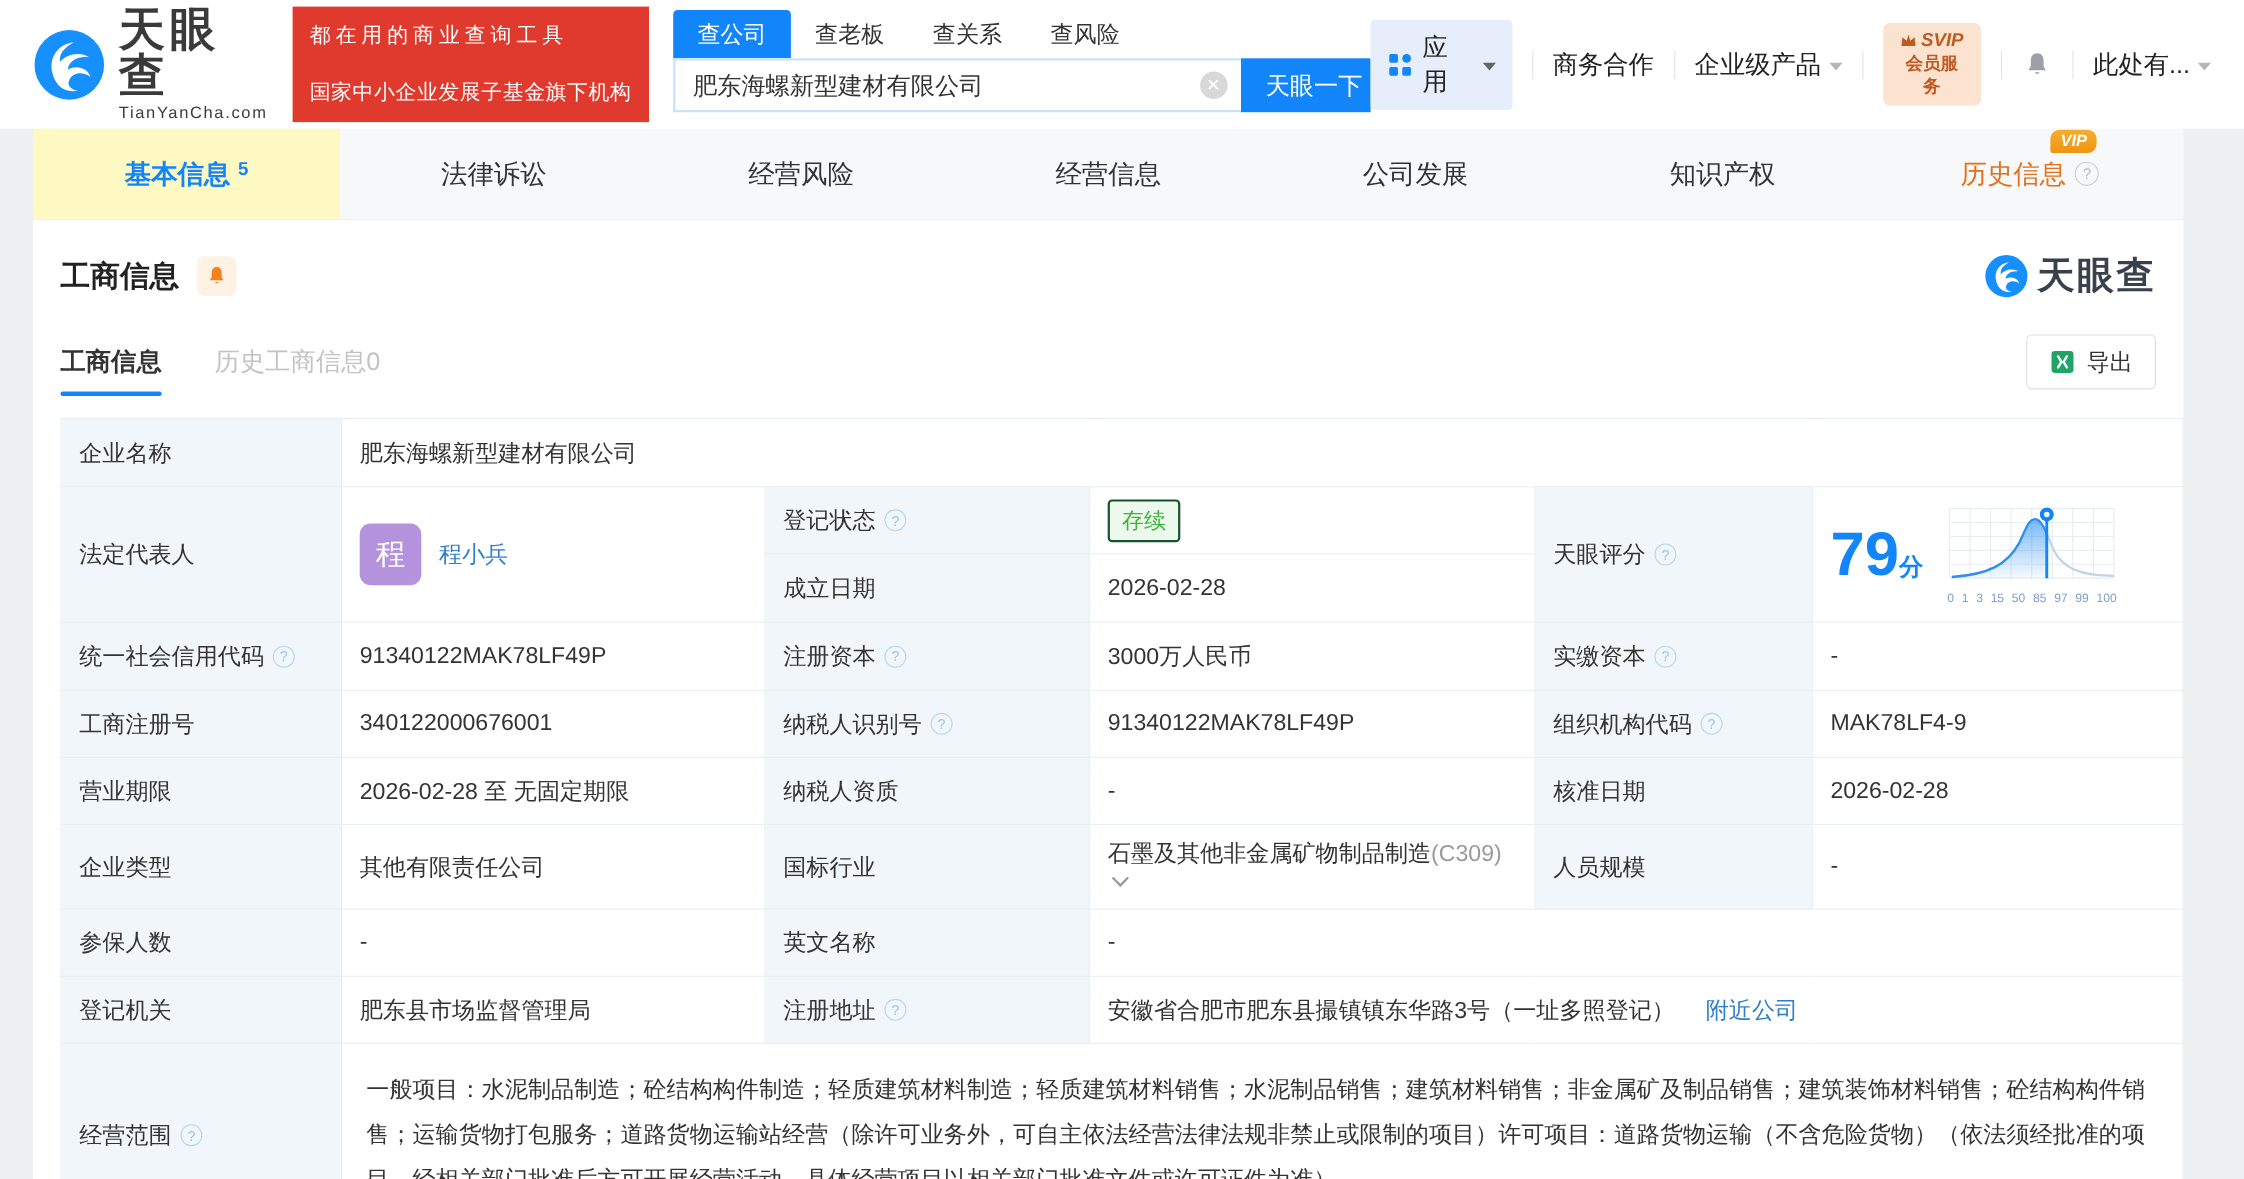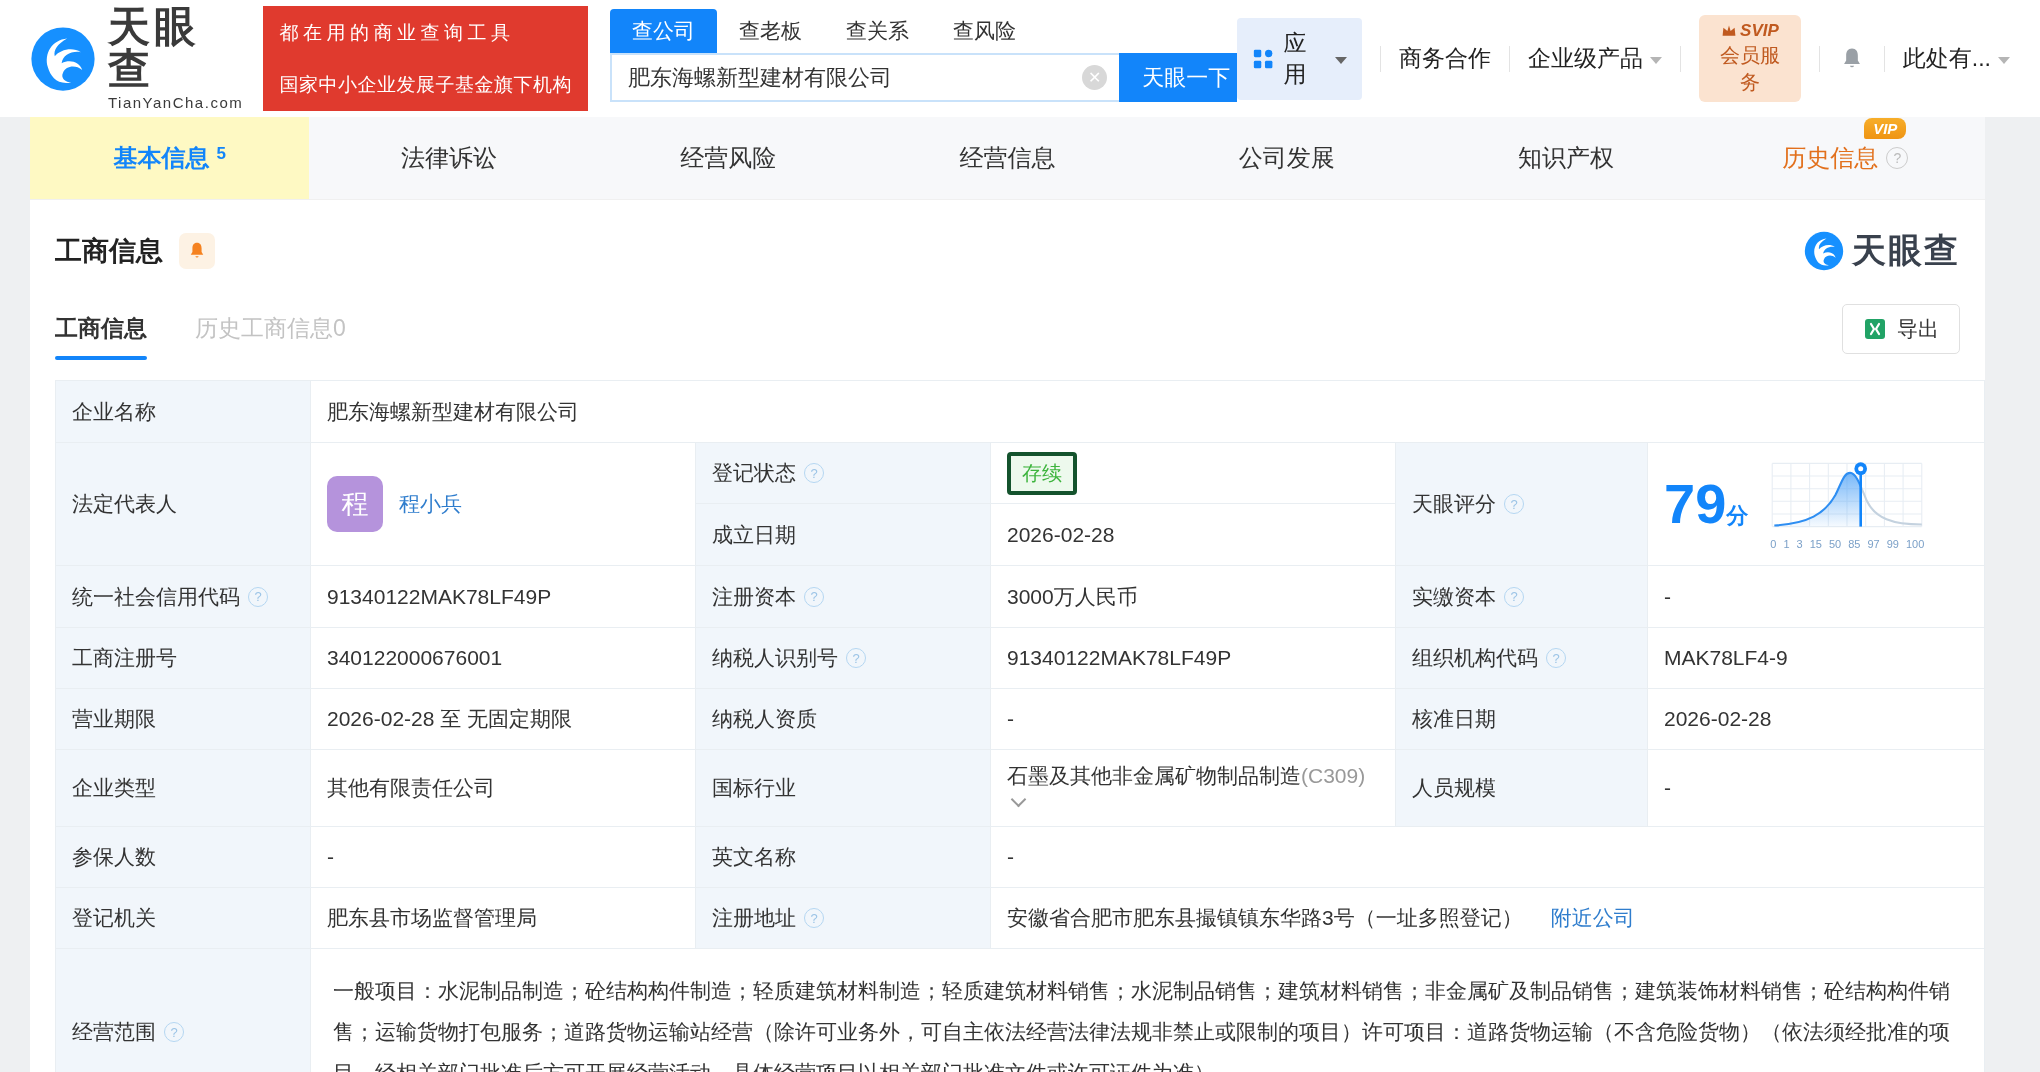--- a/index.html
+++ b/index.html
@@ -28,21 +28,21 @@
 
   .hnav { margin-left:auto; display:flex; align-items:center;justify-content:center; }
   .hnav-sep { width:1px; height:26px; background:#e3e3e3; margin:0 18px; }
   .apps-btn { display:flex; align-items:center; gap:9px; background:#e6eefb; border-radius:4px; padding:10px 15px; cursor:pointer; }
   .apps-btn .t { font-size:23px; color:#222; }
   .hnav-link { font-size:23px; color:#222; cursor:pointer; display:flex; align-items:center; gap:7px; white-space:nowrap; }
   .caret { width:0; height:0; border-left:6px solid transparent; border-right:6px solid transparent; border-top:7px solid #666; display:inline-block; margin-top:3px; }
   .caret.gray { border-top-color:#b5b5b5; }
   .svip-badge { background:#fbe3d0; border-radius:6px; padding:6px 13px; text-align:center; cursor:pointer; }
   .svip-l1 { color:#c05a20; font-size:17px; font-weight:bold; font-style:italic; display:flex; align-items:center; gap:3px; justify-content:center; }
-  .svip-l2 { color:#c05a20; font-size:20px; margin-top:1px; }
+  .svip-l2 { color:#c05a20; font-size:16px; margin-top:1px;font-weight:bold; }
   .bell-btn { cursor:pointer; display:flex; }
 
   
   .tabbar { margin-left:30px; width:1955px; height:83px; background:#f7f8fa; display:flex; border-bottom:1px solid #f0f0f0; }
   .tab { flex:1; display:flex; align-items:center; justify-content:center; font-size:24px; color:#333; cursor:pointer; position:relative; }
   .tab.active { background:#fef9c3; color:#1285fa; font-weight:bold; }
   .tab .cnt { font-size:17px; color:#1285fa; margin-left:7px; margin-top:-8px; }
   .tab.vip-tab { color:#e2701c; }
   .tab .label-wrap { position:relative; display:flex; align-items:center; }
   .vip-badge { position:absolute; top:-24px; right:-28px; background:linear-gradient(180deg,#f7ae2a,#ef9413); color:#fff; font-size:15px; font-weight:bold; font-style:italic; padding:2px 9px; border-radius:8px 8px 8px 2px; }
@@ -62,21 +62,21 @@
   .subtab.active::after { content:""; position:absolute; left:0; right:0; bottom:0; height:4px; background:#1285fa; border-radius:2px; }
   .subtab.dim { color:#c3c3c3; }
   .export-btn { margin-left:auto; display:flex; align-items:center; gap:10px; border:1px solid #e0e0e0; border-radius:5px; padding:10px 20px; font-size:21px; color:#333; cursor:pointer; background:#fff; margin-bottom:6px; }
 
   
   table.info { width:1930px; border-collapse:collapse; margin-top:20px; table-layout:fixed; }
   table.info td { border:1px solid #e9eef2; font-size:21px; color:#333; padding:8px 16px; vertical-align:middle; }
   td.lbl { background:#f1f6fb; color:#3c3c3c; }
   .lbl-in { display:flex; align-items:center; gap:8px; }
   .q-blue { width:20px; height:20px; flex:0 0 auto; border-radius:50%; border:1.5px solid #b5d7f2; color:#9cc4e6; font-size:13px; display:inline-flex; align-items:center; justify-content:center; cursor:pointer; }
-  .badge-green { display:inline-block; border:4px solid #14532d; background:#edf9ed; color:#3db43d; border-radius:4px; padding:4px 11px; font-size:20px; }
+  .badge-green { display:inline-block; border:2px solid #14532d; background:#edf9ed; color:#3db43d; border-radius:4px; padding:4px 11px; font-size:20px; }
   .rep { display:flex; align-items:center; gap:16px; }
   .avatar { width:56px; height:56px; border-radius:10px; background:#b593dc; color:#fff; font-size:27px; display:flex; align-items:center; justify-content:center; }
   a.blue, .blue-link { color:#2f7dcd; text-decoration:none; cursor:pointer; }
   .industry-code { color:#999; }
   .chev-down { display:inline-block; width:11px; height:11px; border-right:2px solid #999; border-bottom:2px solid #999; transform:rotate(45deg); margin:0 2px 4px 6px; }
   .score-cell { display:flex; align-items:center; gap:20px; padding:6px 0; }
   .score-num { font-size:56px; font-weight:bold; color:#1285fa; line-height:1; }
   .score-unit { font-size:22px; color:#1285fa; font-weight:bold; }
   .score-chart { width:158px; }
   .axis { display:flex; justify-content:space-between; font-size:11px; color:#7ba0c8; margin-top:2px; padding:0 2px; }

